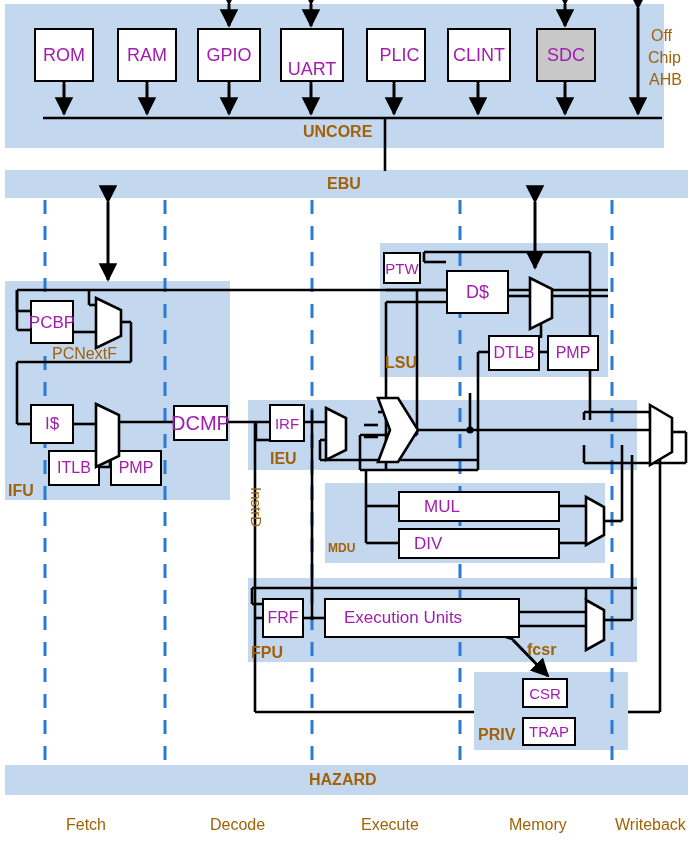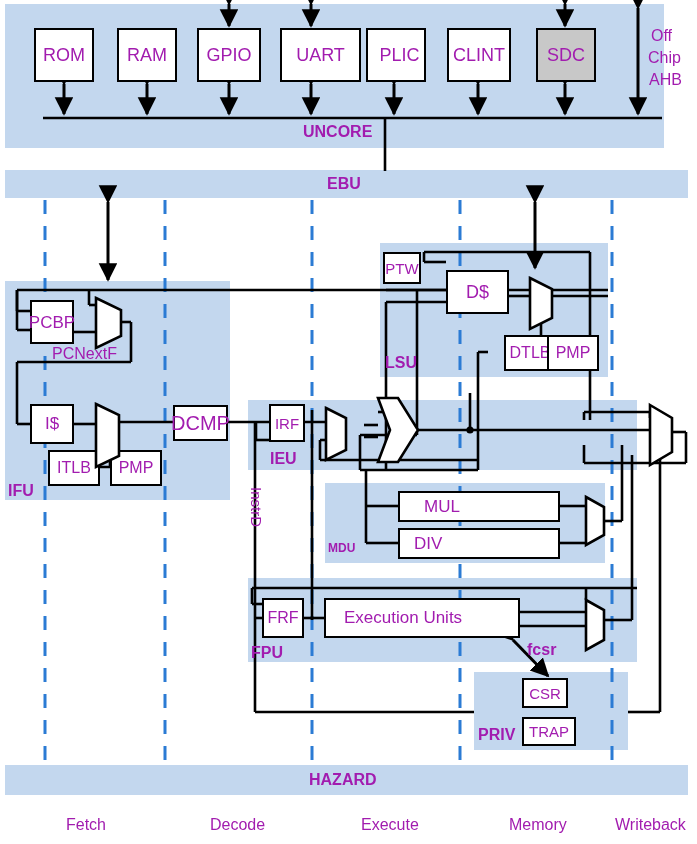--- a/index.html
+++ b/index.html
@@ -3,21 +3,21 @@
 <meta charset="utf-8">
 <style>
   html,body{margin:0;padding:0;background:#ffffff;}
   body{width:697px;height:844px;font-family:"Liberation Sans",sans-serif;overflow:hidden;}
   #root{position:relative;width:697px;height:844px;}
   .band{position:absolute;background:#c3d7ee;}
   .blueregion{position:absolute;background:#c3d7ee;}
   .box{position:absolute;background:#ffffff;border:2.5px solid #000;box-sizing:border-box;
        display:flex;align-items:center;justify-content:center;color:#a21caf;}
   .box.gray{background:#c8c8c8;}
-  .lbl{position:absolute;color:#a21caf;white-space:nowrap;}
+  .lbl{position:absolute;color:#a16207;white-space:nowrap;}
   .bold{font-weight:bold;}
   svg.wires{position:absolute;left:0;top:0;width:697px;height:844px;overflow:visible;}
   .dash{stroke:#2b7bd4;stroke-width:3;stroke-dasharray:14 12;}
   .w{stroke:#000;fill:none;stroke-width:2.6;}
   .mux{fill:#ffffff;stroke:#000;stroke-width:2.6;}
   .alu{fill:#ffffff;stroke:#000;stroke-width:2.6;}
   .vert{writing-mode:vertical-rl;text-orientation:mixed;}
 </style>
 </head>
 <body>
@@ -211,21 +211,21 @@
 
   <div class="box" style="left:34px;top:28px;width:60px;height:54px;font-size:18px;">
     <span>ROM</span>
   </div>
   <div class="box" style="left:117px;top:28px;width:60px;height:54px;font-size:18px;">
     <span>RAM</span>
   </div>
   <div class="box" style="left:197px;top:28px;width:64px;height:54px;font-size:18px;">
     <span>GPIO</span>
   </div>
-  <div class="box" style="left:280px;top:28px;width:81px;height:54px;font-size:18px;">
+  <div class="box" style="left:280px;top:28px;width:64px;height:54px;font-size:18px;align-items:flex-end;">
     <span>UART</span>
   </div>
   <div class="box" style="left:366px;top:28px;width:60px;height:54px;font-size:18px;padding-left:7px;">
     <span>PLIC</span>
   </div>
   <div class="box" style="left:447px;top:28px;width:64px;height:54px;font-size:18px;">
     <span>CLINT</span>
   </div>
   <div class="box gray" style="left:536px;top:28px;width:60px;height:54px;font-size:18px;">
     <span>SDC</span>
@@ -259,21 +259,21 @@
     <span>DCMP</span>
   </div>
   <div class="lbl vert" style="left:248px;top:487px;font-size:15px;">InstrD</div>
 
   <div class="box" style="left:383px;top:252px;width:38px;height:32px;font-size:15px;">
     <span>PTW</span>
   </div>
   <div class="box" style="left:446px;top:270px;width:63px;height:44px;font-size:18px;">
     <span>D$</span>
   </div>
-  <div class="box" style="left:488px;top:335px;width:52px;height:36px;font-size:16px;margin-left:16px;">
+  <div class="box" style="left:488px;top:335px;width:52px;height:36px;font-size:16px;">
     <span>DTLB</span>
   </div>
   <div class="box" style="left:547px;top:335px;width:52px;height:36px;font-size:16px;">
     <span>PMP</span>
   </div>
   <div class="lbl bold" style="left:385px;top:354px;font-size:16px;">LSU</div>
 
   <div class="box" style="left:269px;top:404px;width:36px;height:38px;font-size:15px;">
     <span>IRF</span>
   </div>

